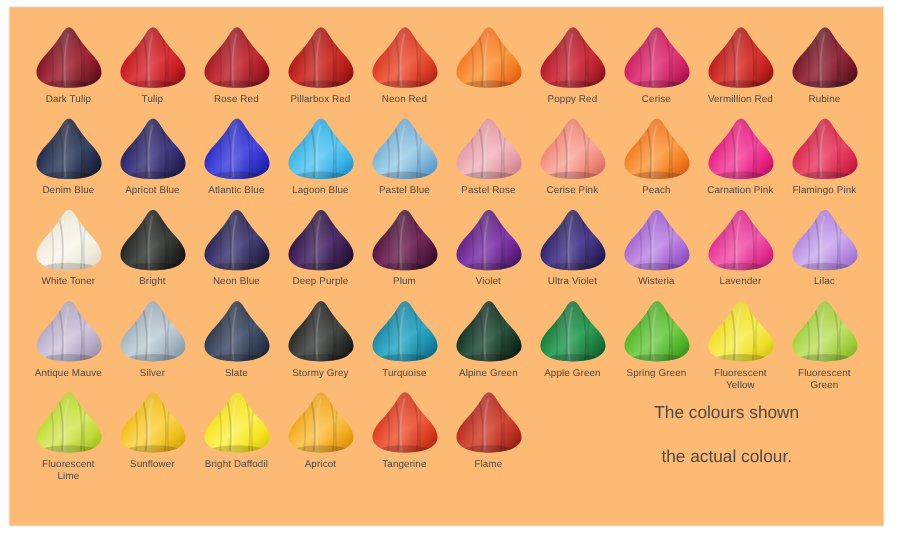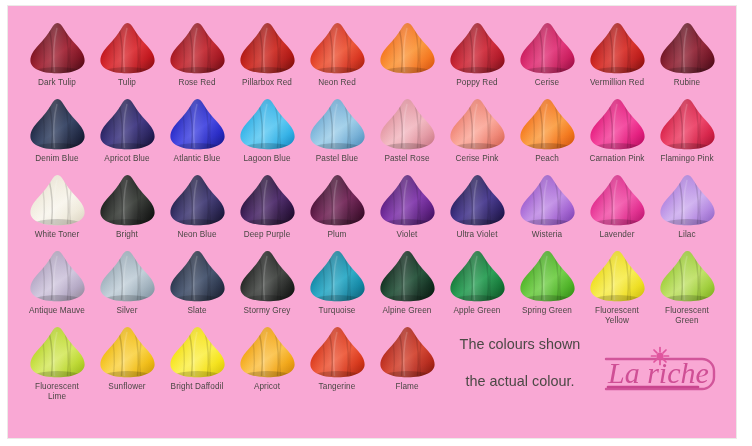--- a/index.html
+++ b/index.html
@@ -13,21 +13,21 @@
     overflow: hidden;
     font-family: "Liberation Sans", sans-serif;
   }
 
   #card {
     position: absolute;
     left: 8px;
     top: 6px;
     width: 728px;
     height: 432px;
-    background: #f9a8d4;
+    background: #fdba74;
     box-shadow: 0 0 0 1px #eceae8;
   }
 
   #grid {
     position: absolute;
     left: 14px;
     top: 16px;
     width: 700px;
   }
 
@@ -74,21 +74,21 @@
   #bottom-row {
     display: flex;
     width: 700px;
     height: 76px;
   }
   #disclaimer {
     width: 210px;
     margin-left: 14px;
     display: flex;
     align-items: flex-start;
-    justify-content: center;
+    justify-content: flex-end;
     padding-top: 9px;
   }
   #disclaimer p {
     margin: 0;
     font-size: 14.4px;
     line-height: 18.5px;
     color: #4b4845;
     text-align: center;
     font-family: "Liberation Sans", sans-serif;
   }
@@ -1737,40 +1737,16 @@
       </div>
 
       <div id="disclaimer">
         <p>
           <span>The colours shown</span><br>
           <br>
           <span>the actual colour.</span>
         </p>
       </div>
 
-      <div id="logo-box">
-        <svg id="logo" viewBox="0 0 124 60">
-
-          <path d="M8 20 H104 a12 12 0 0 1 12 12 v6 a12 12 0 0 1 -12 12 H8" fill="none" stroke="#d2559a" stroke-width="2.4" stroke-linecap="round" id="logo-bracket"></path>
-
-          <path d="M10 48 H100" stroke="#c9458e" stroke-width="2.6" fill="none" stroke-linecap="round" id="logo-underline"></path>
-
-          <text id="logo-word" x="10" y="44" font-family="'Liberation Serif', serif" font-style="italic" font-size="30" fill="#cf4f95">La riche</text>
-
-          <g id="logo-flower" transform="translate(62,17)">
-            <circle r="3.6" fill="#e0559e"></circle>
-            <g stroke="#e0559e" stroke-width="1.7" stroke-linecap="round">
-              <line x1="0" y1="-8.5" x2="0" y2="-4.4"></line>
-              <line x1="0" y1="4.4" x2="0" y2="8.5"></line>
-              <line x1="-8.5" y1="0" x2="-4.4" y2="0"></line>
-              <line x1="4.4" y1="0" x2="8.5" y2="0"></line>
-              <line x1="-6" y1="-6" x2="-3.1" y2="-3.1"></line>
-              <line x1="3.1" y1="3.1" x2="6" y2="6"></line>
-              <line x1="6" y1="-6" x2="3.1" y2="-3.1"></line>
-              <line x1="-3.1" y1="3.1" x2="-6" y2="6"></line>
-            </g>
-          </g>
-        </svg>
-      </div>
     </div>
 
   </div>
 </div>
 
 </body></html>

